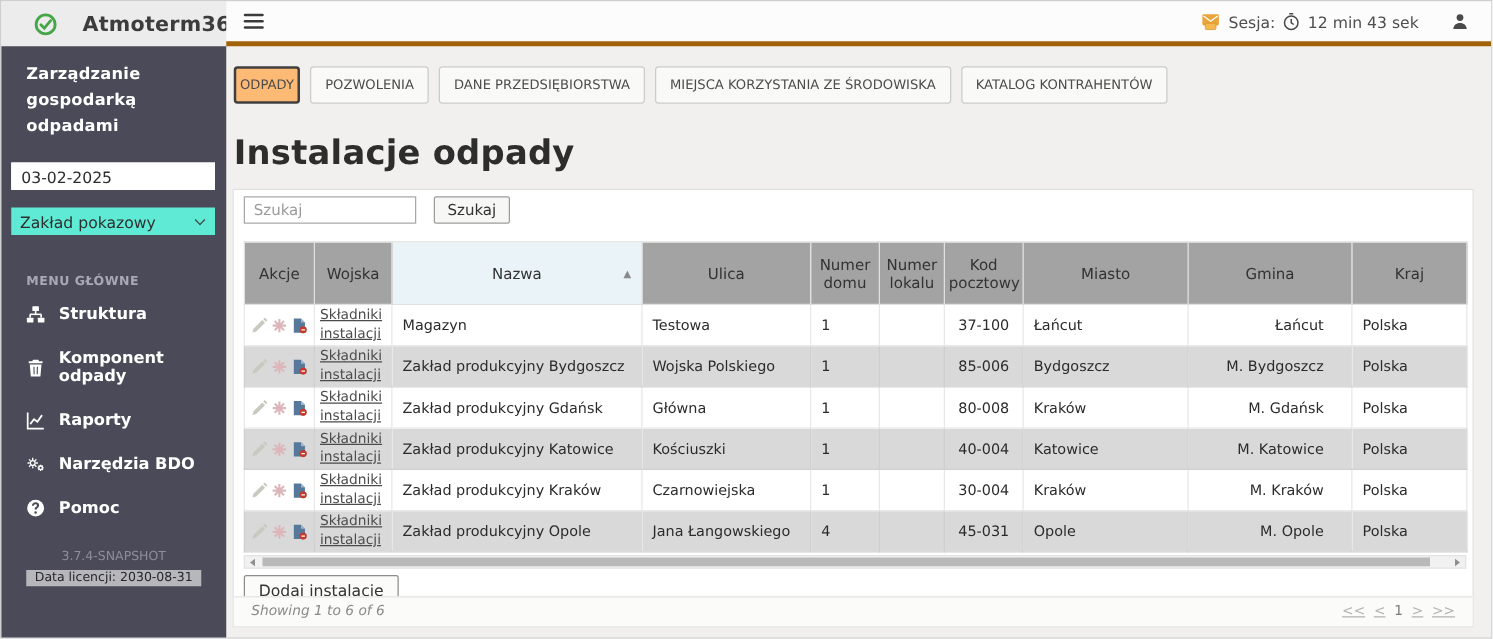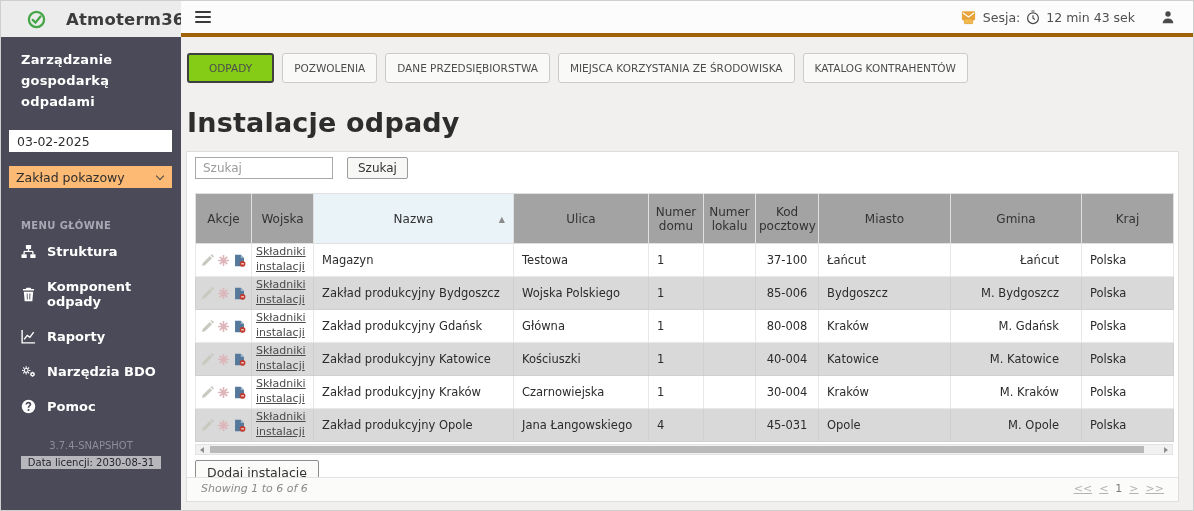--- a/index.html
+++ b/index.html
@@ -21,33 +21,33 @@
   .user-btn { margin-left:26px; cursor:pointer; }
   .user-btn svg { width:14px; height:14px; display:block; }
 
   
   .body { display:flex; height:475px; }
 
   
   .sidebar { width:180px; min-width:180px; background:#4a4a58; color:#fff; padding-top:13px; }
   .sidebar-title { font-size:13px; font-weight:700; line-height:1.6; padding:0 20px; letter-spacing:.2px; }
   .side-input { display:block; width:163px; margin:18px 0 0 8px; background:#fff; border:1px solid #fff; font-size:12.5px; color:#2e2e2e; padding:3px 7px; height:22px; font-family:inherit; }
-  .side-select { width:163px; margin:14px 0 0 8px; background:#fdba74; font-size:12.5px; color:#2e2e2e; padding:3px 7px; height:22px; display:flex; justify-content:space-between; align-items:center; cursor:pointer; }
+  .side-select { width:163px; margin:14px 0 0 8px; background:#5eead4; font-size:12.5px; color:#2e2e2e; padding:3px 7px; height:22px; display:flex; justify-content:space-between; align-items:center; cursor:pointer; }
   .chevron-down { width:6px; height:6px; border-right:1.5px solid #444; border-bottom:1.5px solid #444; transform:rotate(45deg); margin:-2px 2px 0 0; }
   .menu-heading { font-size:10px; font-weight:700; color:#a9a9b5; letter-spacing:.4px; padding:32px 20px 3px; }
   .menu-item { display:flex; align-items:center; gap:11px; padding:10px 20px; font-size:13px; font-weight:700; cursor:pointer; }
   .menu-item .icon svg { width:15px; height:15px; display:block; color:#fff; }
   .version { text-align:center; font-size:10px; color:#8e8e9b; margin-top:16px; }
   .license { width:fit-content; margin:5px auto 0; background:#b6b6bb; color:#26262e; font-size:10px; padding:1px 7px; }
 
   
   .main { flex:1; padding:0 14px 0 5px; overflow:hidden; }
   .tabs { display:flex; gap:8px; margin:16px 0 0 1px; white-space:nowrap; }
   .tab { font-family:inherit; background:#f9f9f8; border:1px solid #cbcbcb; border-radius:3px; padding:8px 11px; font-size:10.5px; color:#4c4c4c; cursor:pointer; }
-  .tab.active { border:2px solid #3f3f3f; padding:7px 20px; background:#84cc16; }
+  .tab.active { border:2px solid #3f3f3f; padding:7px 3px; background:#fdba74; }
   .page-title { font-size:27px; font-weight:600; color:#2d2d2d; margin:24px 0 13px 1px; letter-spacing:.2px; }
 
   .panel { background:#fff; border:1px solid #dedede; padding:5px 8px 0; height:351px; position:relative; }
   .search-row { display:flex; gap:14px; }
   .search-input { width:138px; border:1px solid #a9a9a9; font-size:12px; padding:3px 7px; height:22px; font-family:inherit; color:#333; }
   .search-input::placeholder { color:#9b9b9b; }
   .search-btn { font-family:inherit; border:1px solid #9c9c9c; background:#f7f7f6; border-radius:2px; font-size:12px; padding:0 10px; height:22px; color:#333; cursor:pointer; }
 
   .grid { margin-top:14px; border-collapse:collapse; table-layout:fixed; width:978px; }
   .grid th { border:1px solid #e0e0e0; height:50px; font-size:12px; font-weight:500; color:#333; text-align:center; padding:0 3px; background:#a3a3a3; white-space:normal; }

